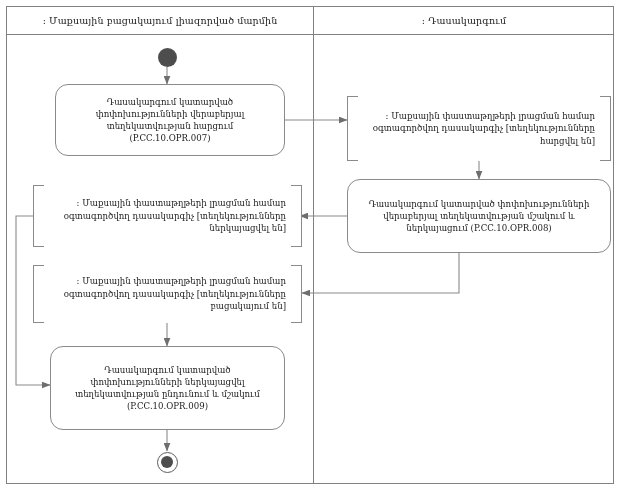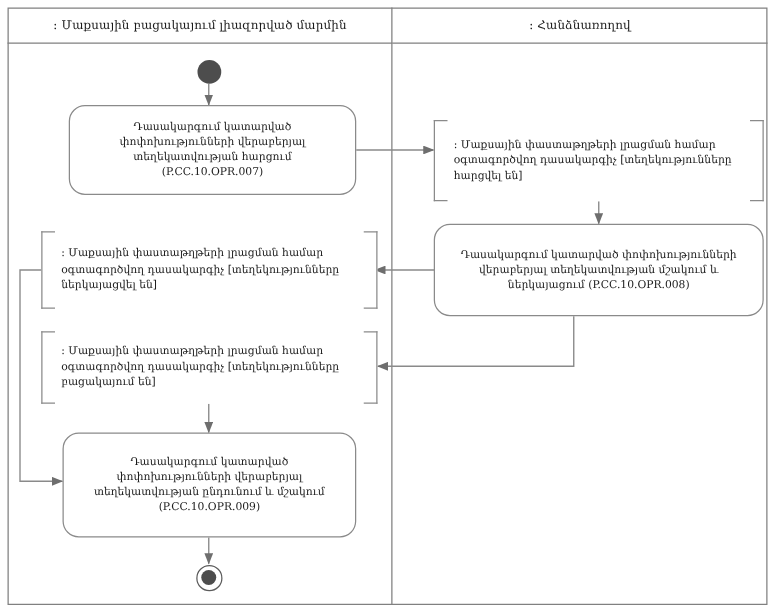--- a/index.html
+++ b/index.html
@@ -81,21 +81,21 @@
   }
 
   
   .objectnode {
     position: absolute;
     box-sizing: border-box;
     background: #ffffff;
     display: flex;
     align-items: center;
     justify-content: center;
-    text-align: left;
+    text-align: right;
     font-size: 8.6px;
     line-height: 1.45;
     color: #1a1a1a;
     padding: 4px 16px;
   }
   .objectnode .brk {
     position: absolute;
     width: 11px;
     box-sizing: border-box;
   }
@@ -132,21 +132,21 @@
 </style>
 </head>
 <body>
 
 <div id="canvas">
 
   <div class="frame"></div>
 
   <div class="lane-header left">: Մաքսային բացակայում լիազորված մարմին</div>
 
-  <div class="lane-header right">: Հանձնառողով</div>
+  <div class="lane-header right">: Դասակարգում</div>
 
   <div class="lane-divider"></div>
 
   <svg id="wires" viewBox="0 0 621 491" xmlns="http://www.w3.org/2000/svg">
     <defs>
       <marker id="arw" markerWidth="9" markerHeight="7" refX="8.4" refY="3.5" orient="auto" markerUnits="userSpaceOnUse">
         <path d="M0,0 L9,3.5 L0,7 z" fill="#6e6e6e"></path>
       </marker>
     </defs>
     <g stroke="#8a8a8a" stroke-width="1.1" fill="none" marker-end="url(#arw)">
@@ -191,18 +191,18 @@
     <span>: Մաքսային փաստաթղթերի լրացման համար օգտագործվող դասակարգիչ [տեղեկությունները ներկայացվել են]</span>
   </div>
 
   <div class="objectnode" style="left:33px; top:265px; width:269px; height:58px;">
     <span class="brk tl"></span>
     <span class="brk tr"></span>
     <span>: Մաքսային փաստաթղթերի լրացման համար օգտագործվող դասակարգիչ [տեղեկությունները բացակայում են]</span>
   </div>
 
   <div class="activity" style="left:50px; top:346px; width:235px; height:84px;">
-    <span>Դասակարգում կատարված փոփոխությունների վերաբերյալ տեղեկատվության ընդունում և մշակում (P.CC.10.OPR.009)</span>
+    <span>Դասակարգում կատարված փոփոխությունների ներկայացվել տեղեկատվության ընդունում և մշակում (P.CC.10.OPR.009)</span>
   </div>
 
   <div class="final-node" style="left:157px; top:452px;"></div>
 
 </div>
 
 </body></html>

